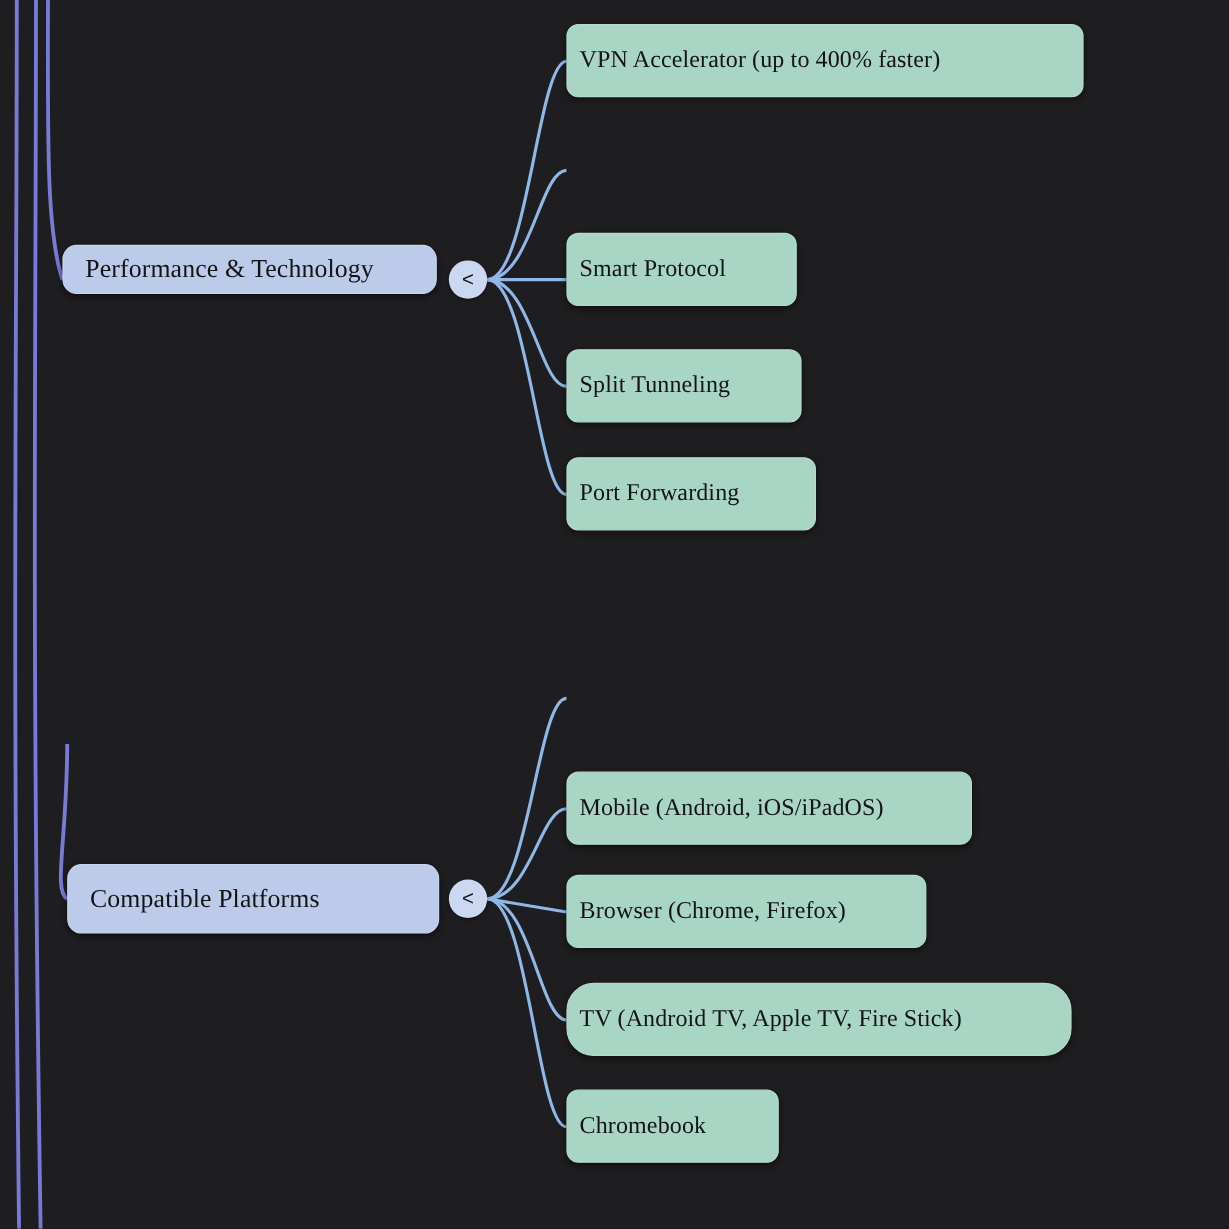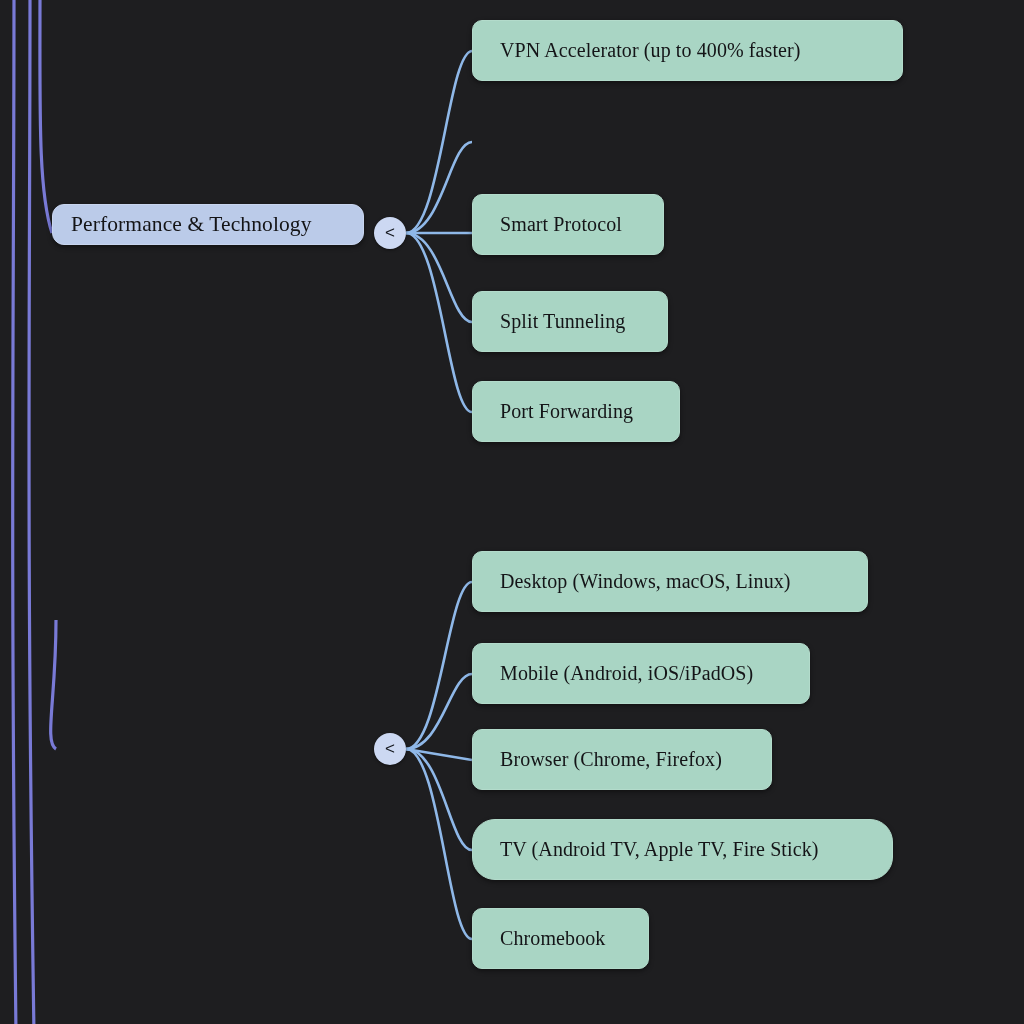--- a/index.html
+++ b/index.html
@@ -44,21 +44,21 @@
     font-size: 21.5px;
     padding-left: 18px;
     color: #141416;
   }
   .node.child {
     background: #a9d5c4;
     border: 1px solid #b3dbcb;
   }
   .node.child .node-label {
     font-size: 20px;
-    padding-left: 27px;
+    padding-left: 10px;
     color: #141417;
   }
   .toggle {
     position: absolute;
     width: 32px;
     height: 32px;
     border-radius: 50%;
     background: #ccd8f2;
     display: flex;
     align-items: center;
@@ -120,27 +120,27 @@
   <div class="node child" style="left:472px; top:194px; width:192px; height:61px;">
     <span class="node-label">Smart Protocol</span>
   </div>
   <div class="node child" style="left:472px; top:291px; width:196px; height:61px;">
     <span class="node-label">Split Tunneling</span>
   </div>
   <div class="node child" style="left:472px; top:381px; width:208px; height:61px;">
     <span class="node-label">Port Forwarding</span>
   </div>
 
+  <div class="node parent" style="left:56px; top:720px; width:310px; height:58px;">
+    <span class="node-label">Compatible Platforms</span>
+  </div>
   <div class="toggle" style="left:374px; top:733px;">
     <span>&lt;</span>
   </div>
 
-  <div class="node child" style="left:472px; top:551px; width:396px; height:61px;">
-    <span class="node-label">Desktop (Windows, macOS, Linux)</span>
-  </div>
   <div class="node child" style="left:472px; top:643px; width:338px; height:61px;">
     <span class="node-label">Mobile (Android, iOS/iPadOS)</span>
   </div>
   <div class="node child" style="left:472px; top:729px; width:300px; height:61px;">
     <span class="node-label">Browser (Chrome, Firefox)</span>
   </div>
   <div class="node child" style="left:472px; top:819px; width:421px; height:61px;border-radius:23px;">
     <span class="node-label">TV (Android TV, Apple TV, Fire Stick)</span>
   </div>
   <div class="node child" style="left:472px; top:908px; width:177px; height:61px;">

